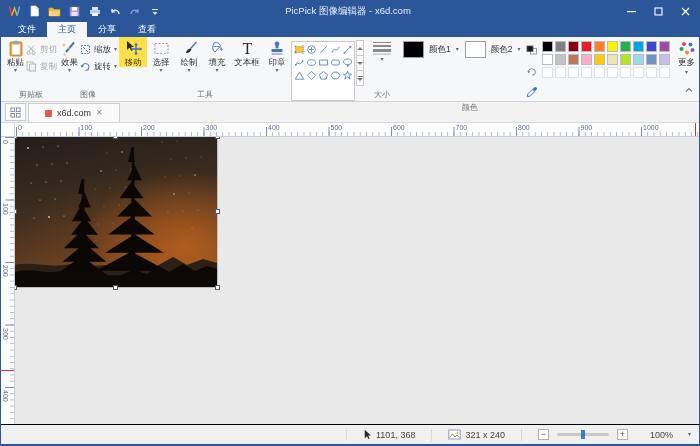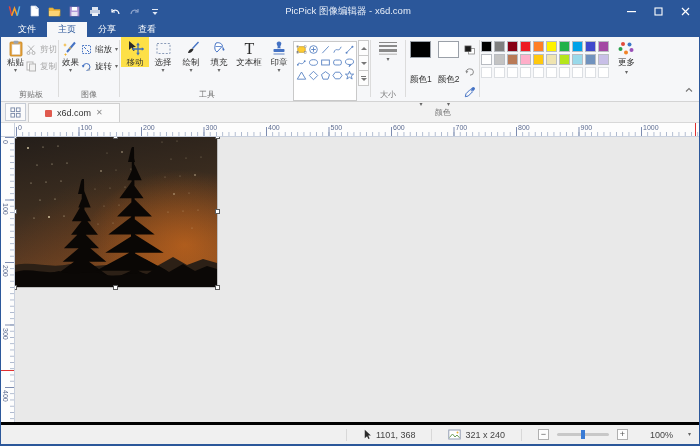--- a/index.html
+++ b/index.html
@@ -34,21 +34,21 @@
   .tbtn .blab{font-size:8.5px;color:#333;white-space:nowrap;line-height:9px;}
   .tbtn.sel{background:#fde047;}
   .gallery{margin-top:4px;border:1px solid #c9c9c9;background:#fff;display:grid;
     grid-template-columns:repeat(5,12px);grid-auto-rows:13px;padding:1px;}
   .gcell{display:flex;align-items:center;justify-content:center;}
   .gscroll{width:11px;margin:4px 0 0 1px;display:flex;flex-direction:column;}
   .gsbtn{height:14px;border:1px solid #c9c9c9;background:#fdfdfd;display:flex;align-items:center;justify-content:center;margin-top:-1px;}
   .tri-up{width:0;height:0;border-left:3px solid transparent;border-right:3px solid transparent;border-bottom:3px solid #777;}
   .tri-dn{width:0;height:0;border-left:3px solid transparent;border-right:3px solid transparent;border-top:3px solid #777;}
   .gmore{display:flex;flex-direction:column;align-items:center;gap:1px;}
-  .cswatchcol{display:flex;flex-direction:column;align-items:center;padding:4px 3px 0 3px;gap:16px;}
+  .cswatchcol{display:flex;flex-direction:row;align-items:center;padding:4px 3px 0 3px;gap:5px;}
   .cswatch{width:21px;height:17px;border:1px solid #9aa0a8;box-sizing:border-box;}
   .cswatchcol .blab{font-size:8.5px;color:#333;white-space:nowrap;}
   .cicons{display:flex;flex-direction:column;gap:3px;padding:5px 2px 0 2px;}
   .pal{margin-top:4px;display:grid;grid-template-columns:repeat(10,13px);grid-auto-rows:13px;}
   .psw{width:11px;height:11px;box-sizing:border-box;border:1px solid #b8bcc2;}
   .psw.empty{border:1px solid #dcdfe3;background:#fff;}
   .morebtn{display:flex;flex-direction:column;align-items:center;padding:4px 4px 0 6px;gap:1px;}
   .morebtn .blab{font-size:8.5px;color:#333;}
   .ribbon-collapse{position:absolute;right:6px;bottom:4px;}
   
@@ -72,21 +72,21 @@
     background-image:linear-gradient(180deg,#7c8cb0 0,#7c8cb0 1px,transparent 1px),
                      linear-gradient(180deg,#aab6cc 0,#aab6cc 1px,transparent 1px);
     background-size:9px 62.5px,4px 6.25px;background-position:right 0,right 0;background-repeat:repeat-y;}
   .vruler .rl{position:absolute;left:1px;font-size:7px;color:#5e6d92;writing-mode:vertical-rl;}
   .vmark{position:absolute;left:0;right:0;top:233px;height:1px;background:#e03030;}
   .canvas{flex:1;background:#e9e9e9;position:relative;overflow:hidden;}
   .image-frame{position:absolute;left:0;top:0;width:202px;height:150px;outline:1px solid rgba(90,90,90,.3);}
   .image-frame svg{display:block;width:202px;height:150px;}
   .handle{position:absolute;width:5px;height:5px;background:#fff;border:1px solid #5a5a5a;box-sizing:border-box;}
   
-  .statusbar{height:19px;background:#f0f0f0;border-top:3px solid #000000;display:flex;align-items:center;
+  .statusbar{height:19px;background:#f0f0f0;border-top:1px solid #000000;display:flex;align-items:center;
     padding:0 8px;gap:6px;font-size:9px;color:#444;flex:0 0 auto;}
   .sspacer{flex:1;}
   .sdiv{width:1px;height:12px;background:#d8d8d8;}
   .sitem{display:flex;align-items:center;gap:4px;padding:0 10px;}
   .zbtn{width:11px;height:11px;border:1px solid #b0b0b0;background:#fdfdfd;display:flex;align-items:center;justify-content:center;font-size:9px;line-height:9px;color:#555;box-sizing:border-box;}
   .ztrack{width:52px;height:3px;background:#c8c8c8;border-radius:2px;position:relative;margin:0 4px;}
   .zthumb{position:absolute;left:24px;top:-3px;width:4px;height:9px;background:#3a7bd5;}
   .zval{display:flex;align-items:center;gap:15px;padding-left:6px;justify-content:space-between;}
 </style>
 </head>

